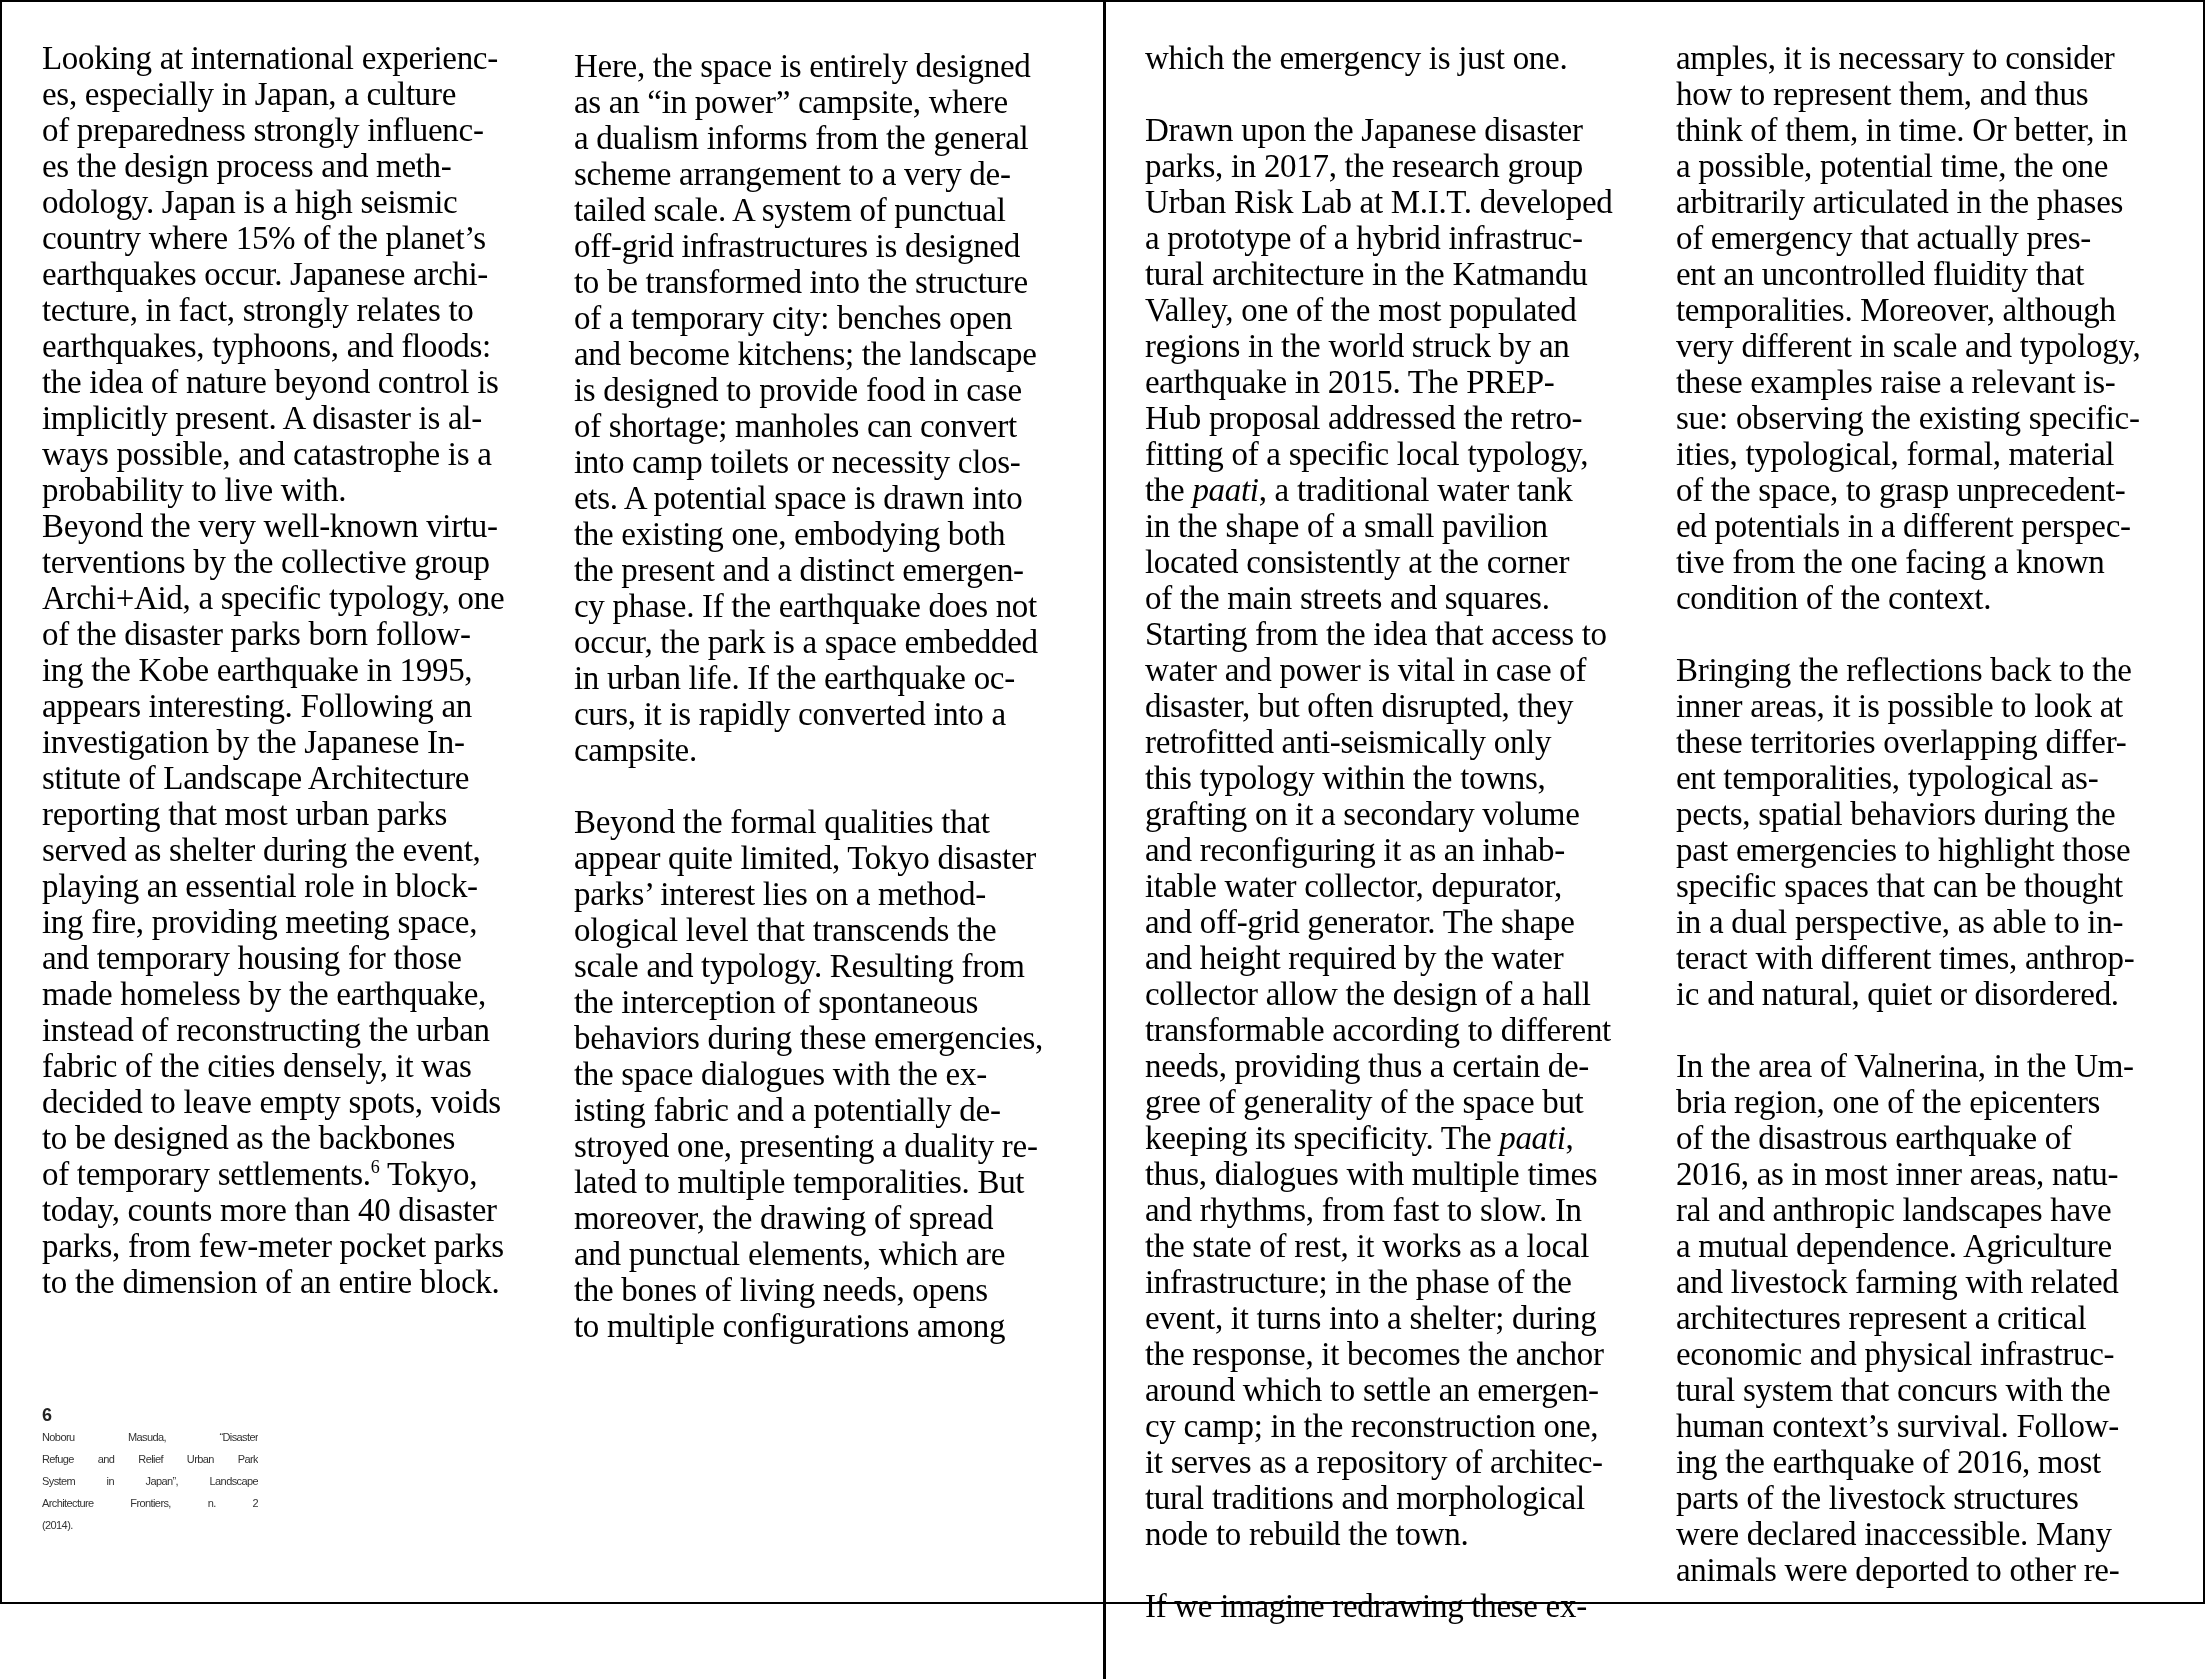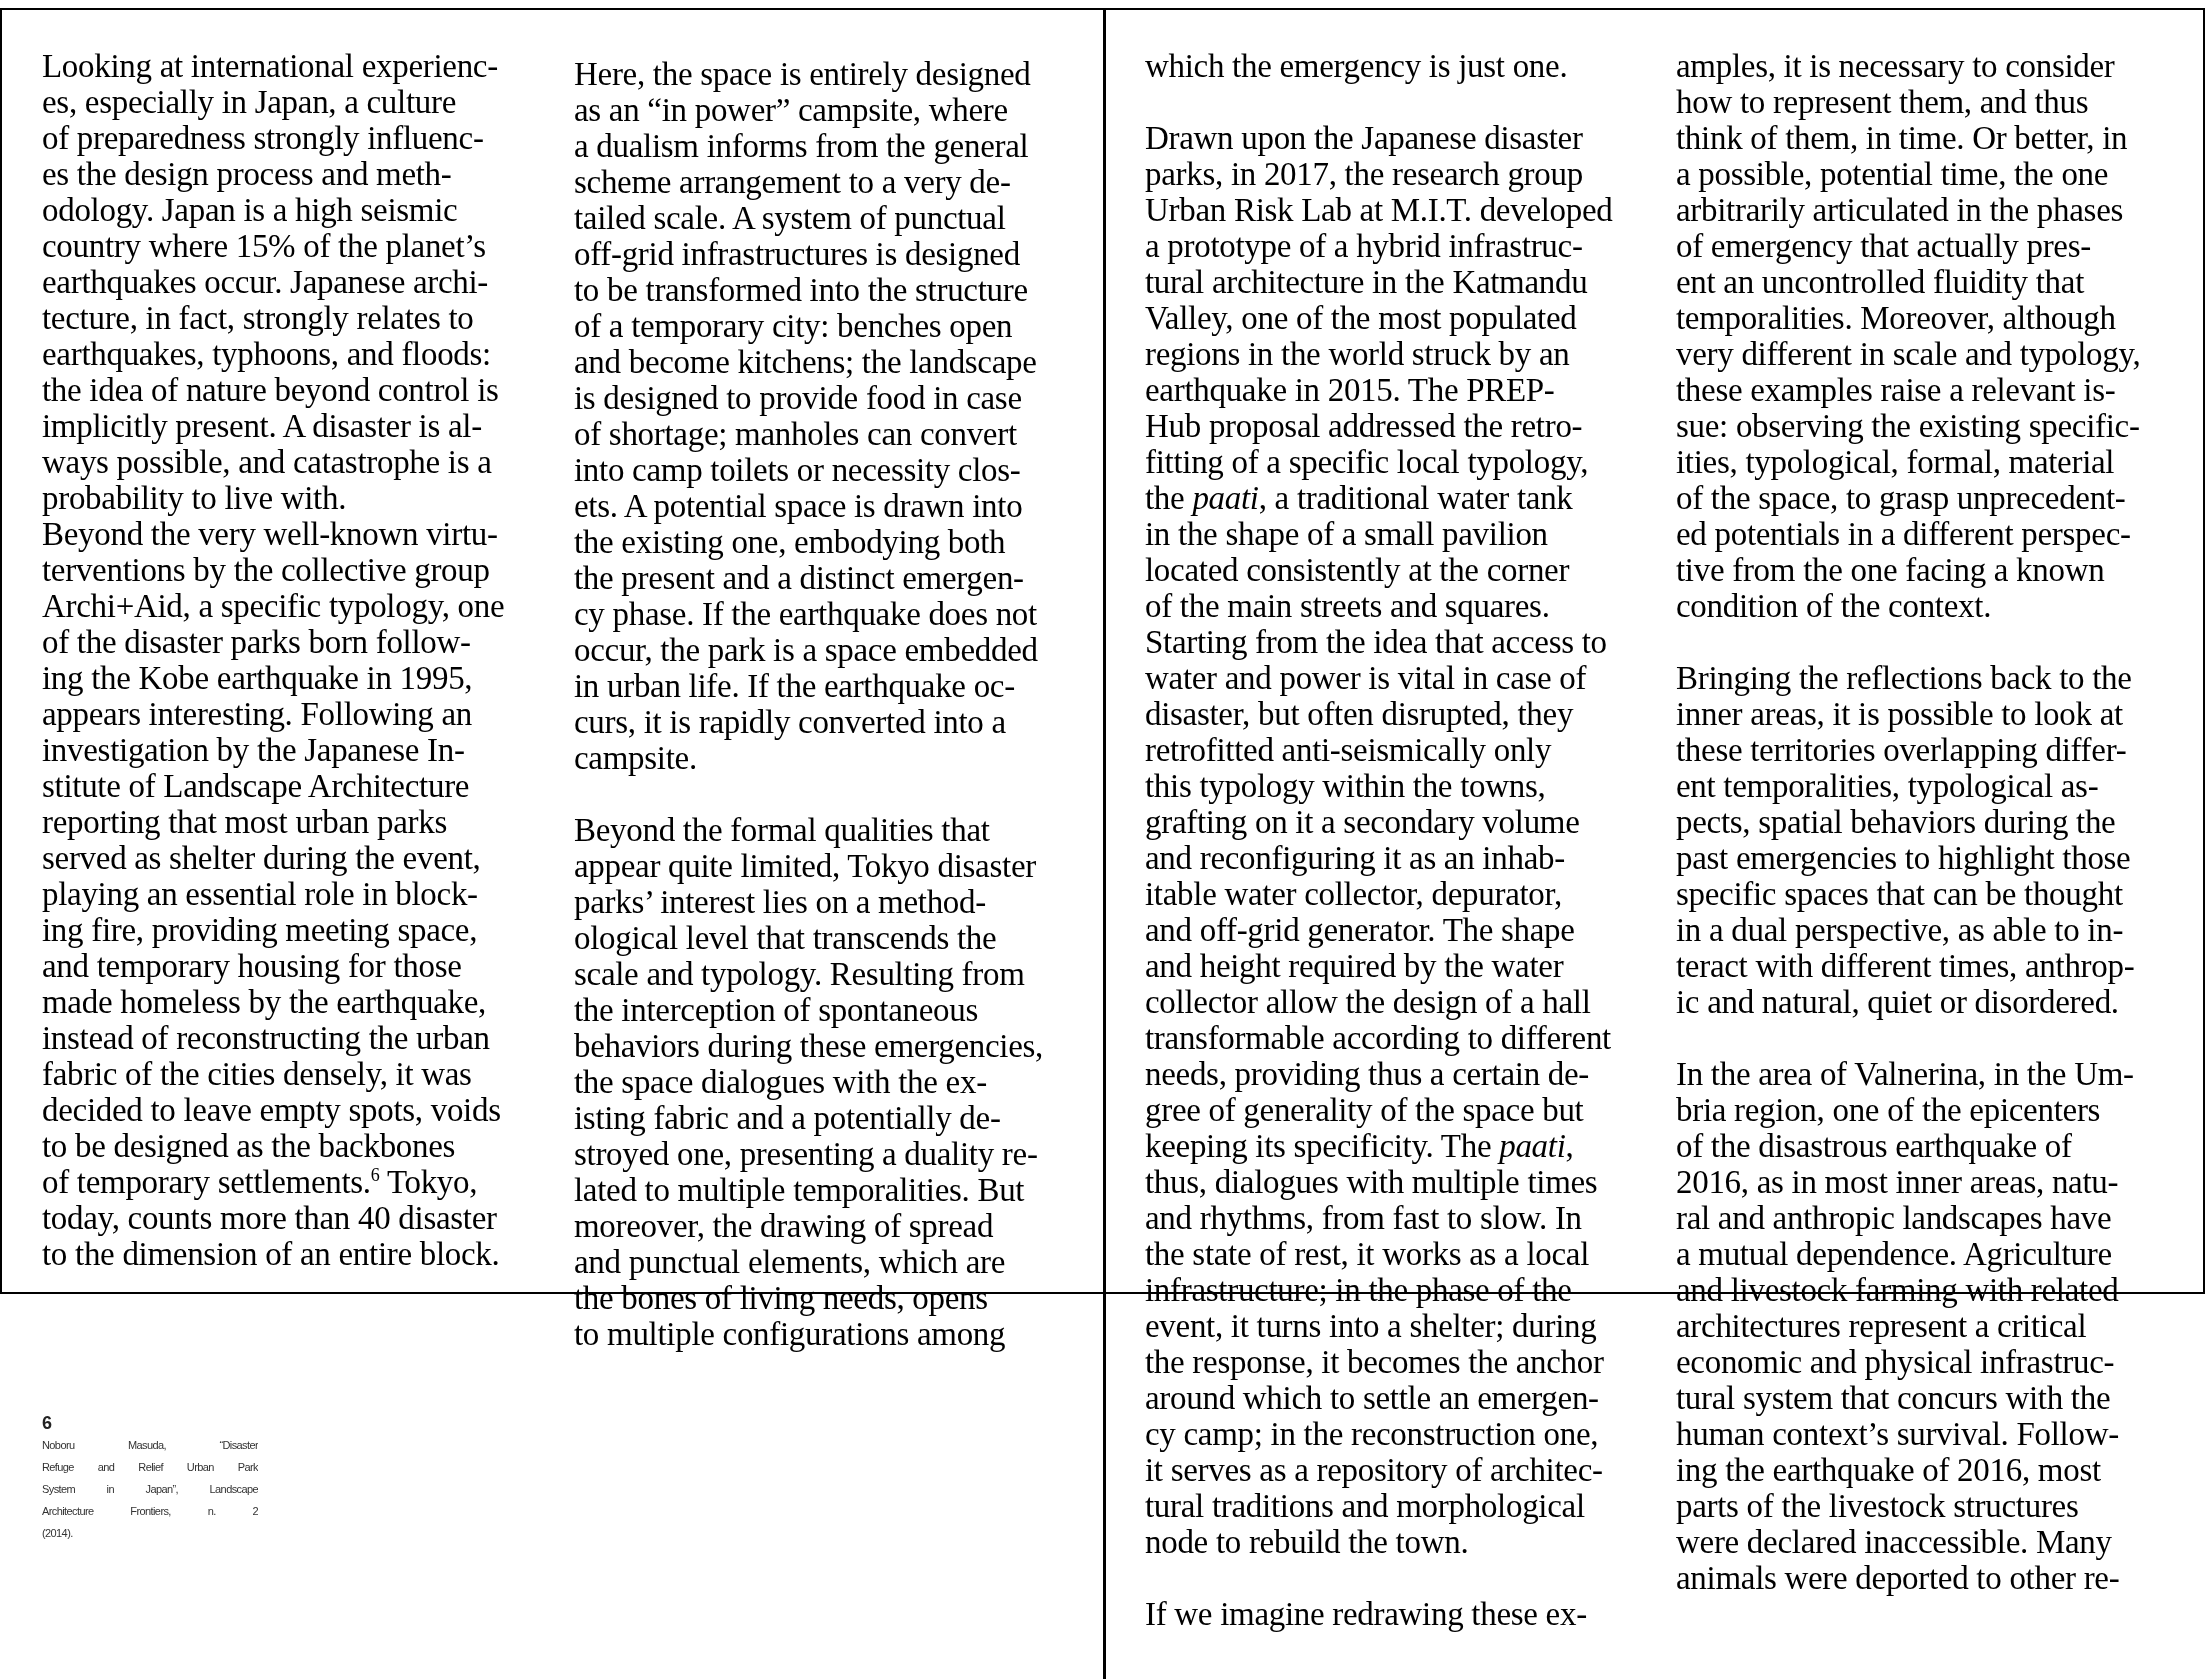--- a/index.html
+++ b/index.html
@@ -1,18 +1,18 @@
 <!DOCTYPE html>
 <html style="font-size:7.7px"><head>
 <meta charset="utf-8">
 <style>
   html, body { margin: 0; padding: 0; background: #ffffff; }
   body { width: 2205px; height: 1680px; position: relative; overflow: hidden; }
   .spread {
-    position: absolute; left: 0; top: 8px; width: 2205px; height: 1286px;
+    position: absolute; left: 0; top: 0; width: 2205px; height: 1604px;
     box-sizing: border-box; border: 2.4px solid #000000; background: #fff;
   }
   .divider {
     position: absolute; left: 1101px; top: 0; width: 2.9px; height: 1680px; background: #000;
   }
   .col {
     position: absolute; top: 38px; width: 508px;
     font-family: "Liberation Serif", "DejaVu Serif", serif;
     font-size: 33px; line-height: 36px; color: #000;
     letter-spacing: -0.3px;
@@ -66,20 +66,21 @@
     <span class="ln">playing an essential role in block-</span>
     <span class="ln">ing fire, providing meeting space,</span>
     <span class="ln">and temporary housing for those</span>
     <span class="ln">made homeless by the earthquake,</span>
     <span class="ln">instead of reconstructing the urban</span>
     <span class="ln">fabric of the cities densely, it was</span>
     <span class="ln">decided to leave empty spots, voids</span>
     <span class="ln">to be designed as the backbones</span>
     <span class="ln"><span>of temporary settlements.</span><sup>6</sup><span> Tokyo,</span></span>
     <span class="ln">today, counts more than 40 disaster</span>
+    <span class="ln">parks, from few-meter pocket parks</span>
     <span class="ln">to the dimension of an entire block.</span>
   </div>
 
   <div class="col" id="col2">
     <span class="ln">Here, the space is entirely designed</span>
     <span class="ln">as an “in power” campsite, where</span>
     <span class="ln">a dualism informs from the general</span>
     <span class="ln">scheme arrangement to a very de-</span>
     <span class="ln">tailed scale. A system of punctual</span>
     <span class="ln">off-grid infrastructures is designed</span>

